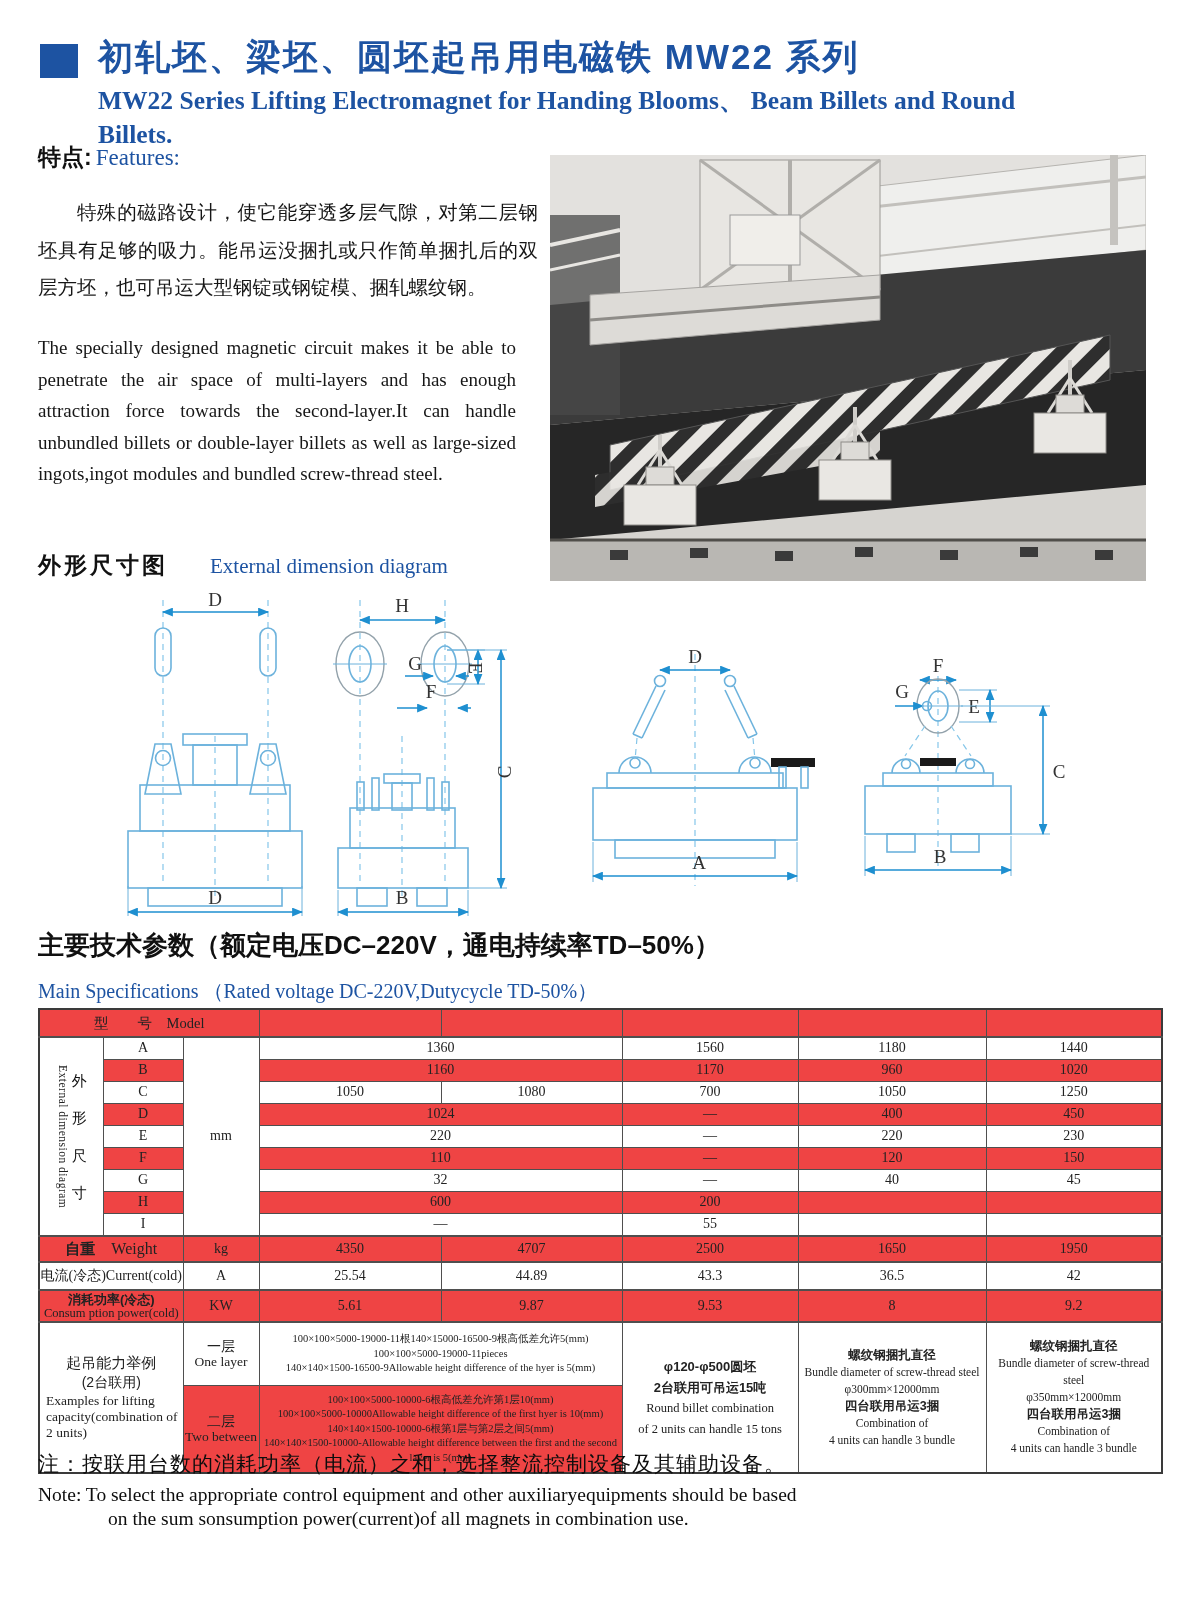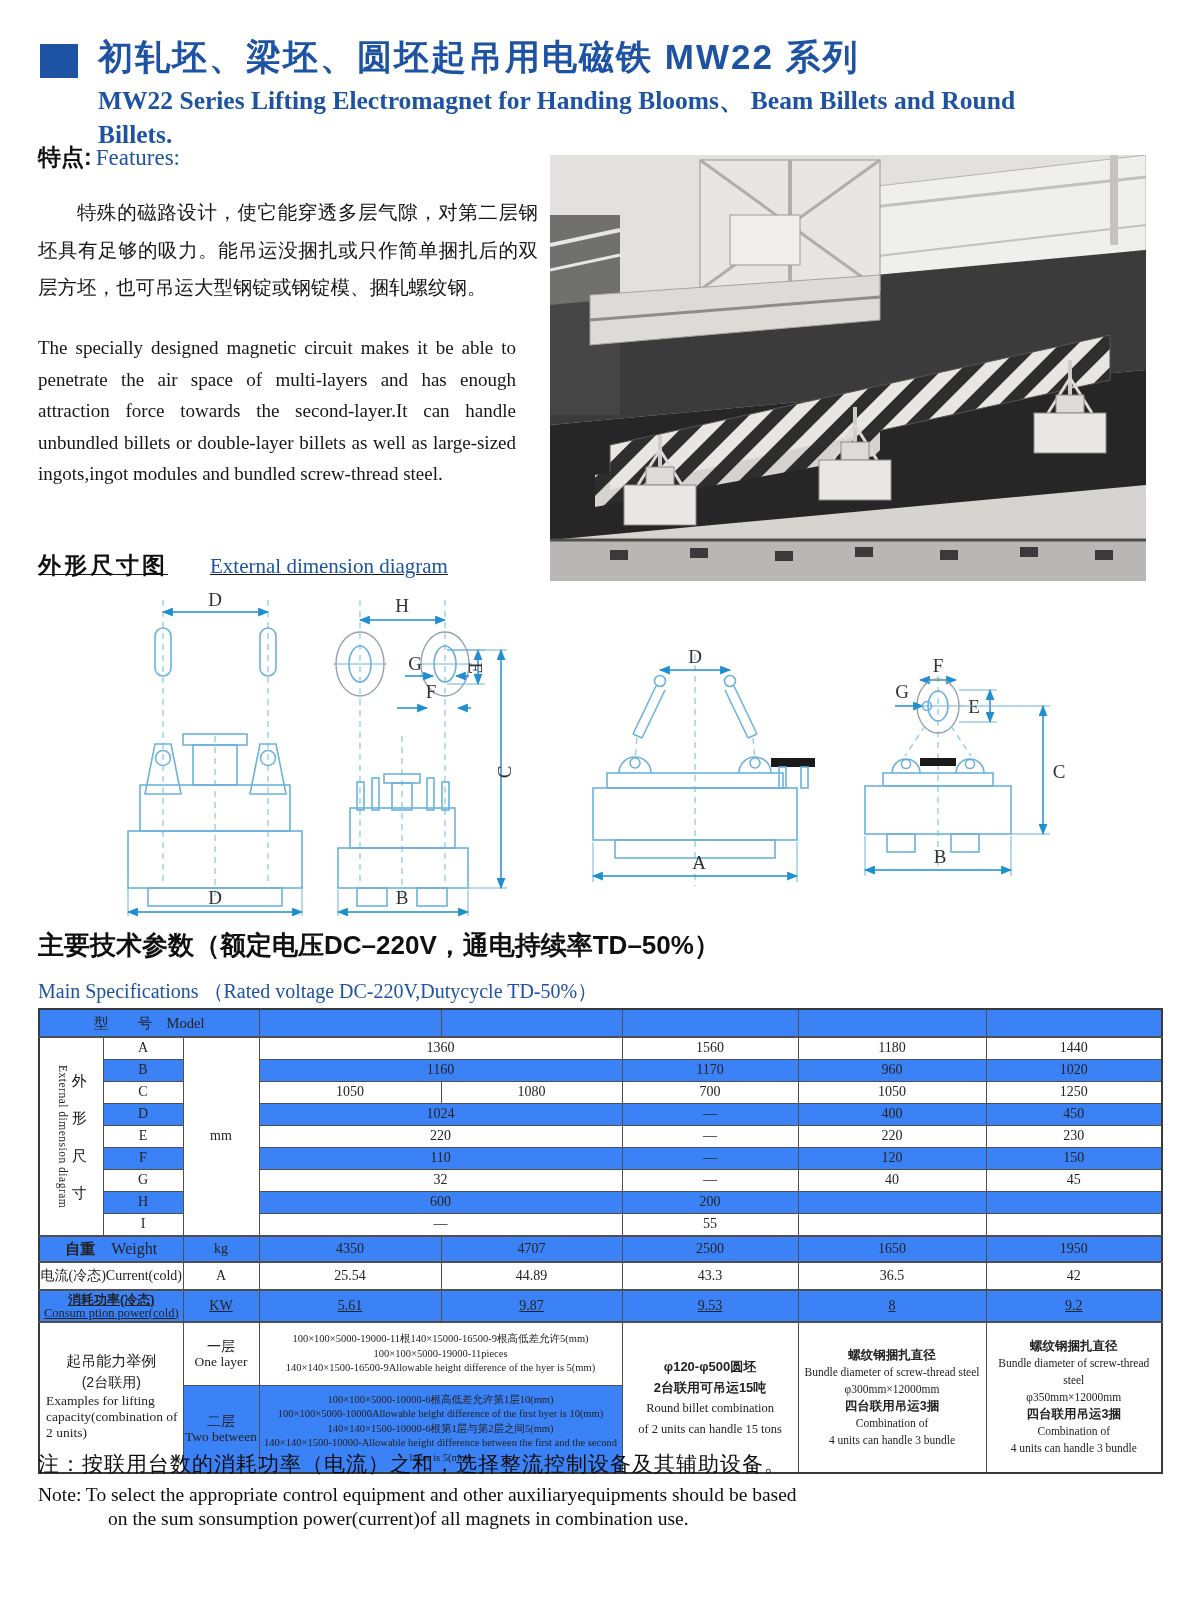--- a/index.html
+++ b/index.html
@@ -17,59 +17,59 @@
   .features-row{left:38px;top:142px;white-space:nowrap;}
   .features-zh{font-size:23px;font-weight:bold;color:#111;}
   .features-en{font-family:"Liberation Serif",serif;font-size:23px;color:#1d53a2;margin-left:4px;}
   .para-zh{left:38px;top:194px;width:500px;font-size:19.5px;line-height:37.5px;text-align:justify;
            text-indent:2em;color:#161616;}
   .para-en{left:38px;top:332px;width:478px;font-family:"Liberation Serif",serif;font-size:19px;
            line-height:31.5px;text-align:justify;color:#161616;}
 
   
   .photo{left:550px;top:155px;width:596px;height:426px;}
-  .dim-title{left:38px;top:550px;white-space:nowrap;text-decoration:underline;}
+  .dim-title{left:38px;top:550px;white-space:nowrap;}
   .dim-title-zh{font-size:23px;font-weight:bold;letter-spacing:3px;color:#111;}
   .dim-title-en{font-family:"Liberation Serif",serif;font-size:21px;color:#1d53a2;margin-left:42px;}
   .diagrams{left:75px;top:586px;width:1090px;height:334px;}
   .diagrams text{font-family:"Liberation Serif",serif;font-size:19px;fill:#333;}
 
   
   .spec-title-zh{left:38px;top:928px;font-size:26px;font-weight:bold;color:#101010;}
   .spec-title-en{left:38px;top:978px;font-family:"Liberation Serif",serif;font-size:20px;color:#1d53a2;}
 
   
   table.spec{left:38px;top:1008px;border-collapse:collapse;table-layout:fixed;width:1123px;
              font-family:"Liberation Serif",serif;color:#222;}
   table.spec td{border:1px solid #4f4f4f;text-align:center;vertical-align:middle;padding:0;
                 font-size:14px;line-height:1.15;overflow:hidden;}
   table.spec{border:2px solid #3a3a3a;}
-  tr.gray td{background:#3b82f6;}
+  tr.gray td{background:#ef4444;}
   td.white{background:#ffffff !important;}
   tr.head td{height:26px;font-size:14.5px;}
   td.model-label{white-space:pre;}
   tr.dimr td{height:21px;}
   tr.sep td{border-top-width:2px;}
   .vert-wrap{display:flex;height:100%;align-items:center;justify-content:center;gap:3px;}
   .vert-en{writing-mode:vertical-rl;text-orientation:mixed;font-size:11.5px;letter-spacing:.5px;
            font-family:"Liberation Serif",serif;color:#222;}
   .vert-zh{display:flex;flex-direction:column;justify-content:space-around;height:150px;
            font-family:"Liberation Sans",sans-serif;font-size:15px;color:#111;}
   td.unit-cell{font-size:15px;}
   tr.wrow td{height:24px;}
   .wlabel-zh{font-family:"Liberation Sans",sans-serif;font-size:15px;font-weight:bold;}
   .wlabel-en{font-family:"Liberation Serif",serif;font-size:16px;margin-left:16px;}
   tr.crow td{height:26px;}
   .clabel{font-size:14px;margin-left:26px;}
-  tr.prow td{height:30px;text-decoration:underline;}
+  tr.prow td{height:30px;}
   .plabel-zh{font-size:13px;font-family:"Liberation Sans",sans-serif;font-weight:bold;line-height:14px;}
   .plabel-en{font-size:12.5px;line-height:13px;}
   tr.one td{height:62px;}
   tr.two td{height:86px;}
-  .lift-label .l1{font-family:Liberation Mono, monospace;font-size:15px;margin-bottom:2px;}
+  .lift-label .l1{font-family:Liberation Sans, sans-serif;font-size:15px;margin-bottom:2px;}
   .lift-label .l2{font-family:"Liberation Sans",sans-serif;font-size:14px;margin-bottom:3px;}
   .lift-label .l3{font-size:13.5px;text-align:left;padding:0 3px 0 6px;line-height:16px;}
   .layer-zh{font-family:"Liberation Sans",sans-serif;font-size:14px;}
   .layer-en{font-size:13.5px;}
   td.tinyc div{font-size:10.5px;line-height:14.5px;padding:0 3px;}
   td.midc div{line-height:17px;}
   .mz{font-family:"Liberation Sans",sans-serif;font-size:12.5px;font-weight:bold;}
   .me{font-size:11.5px;}
   .mz-big{font-family:"Liberation Sans",sans-serif;font-size:13px;font-weight:bold;line-height:21px !important;}
   .me-big{font-size:12.5px;line-height:21px !important;}

